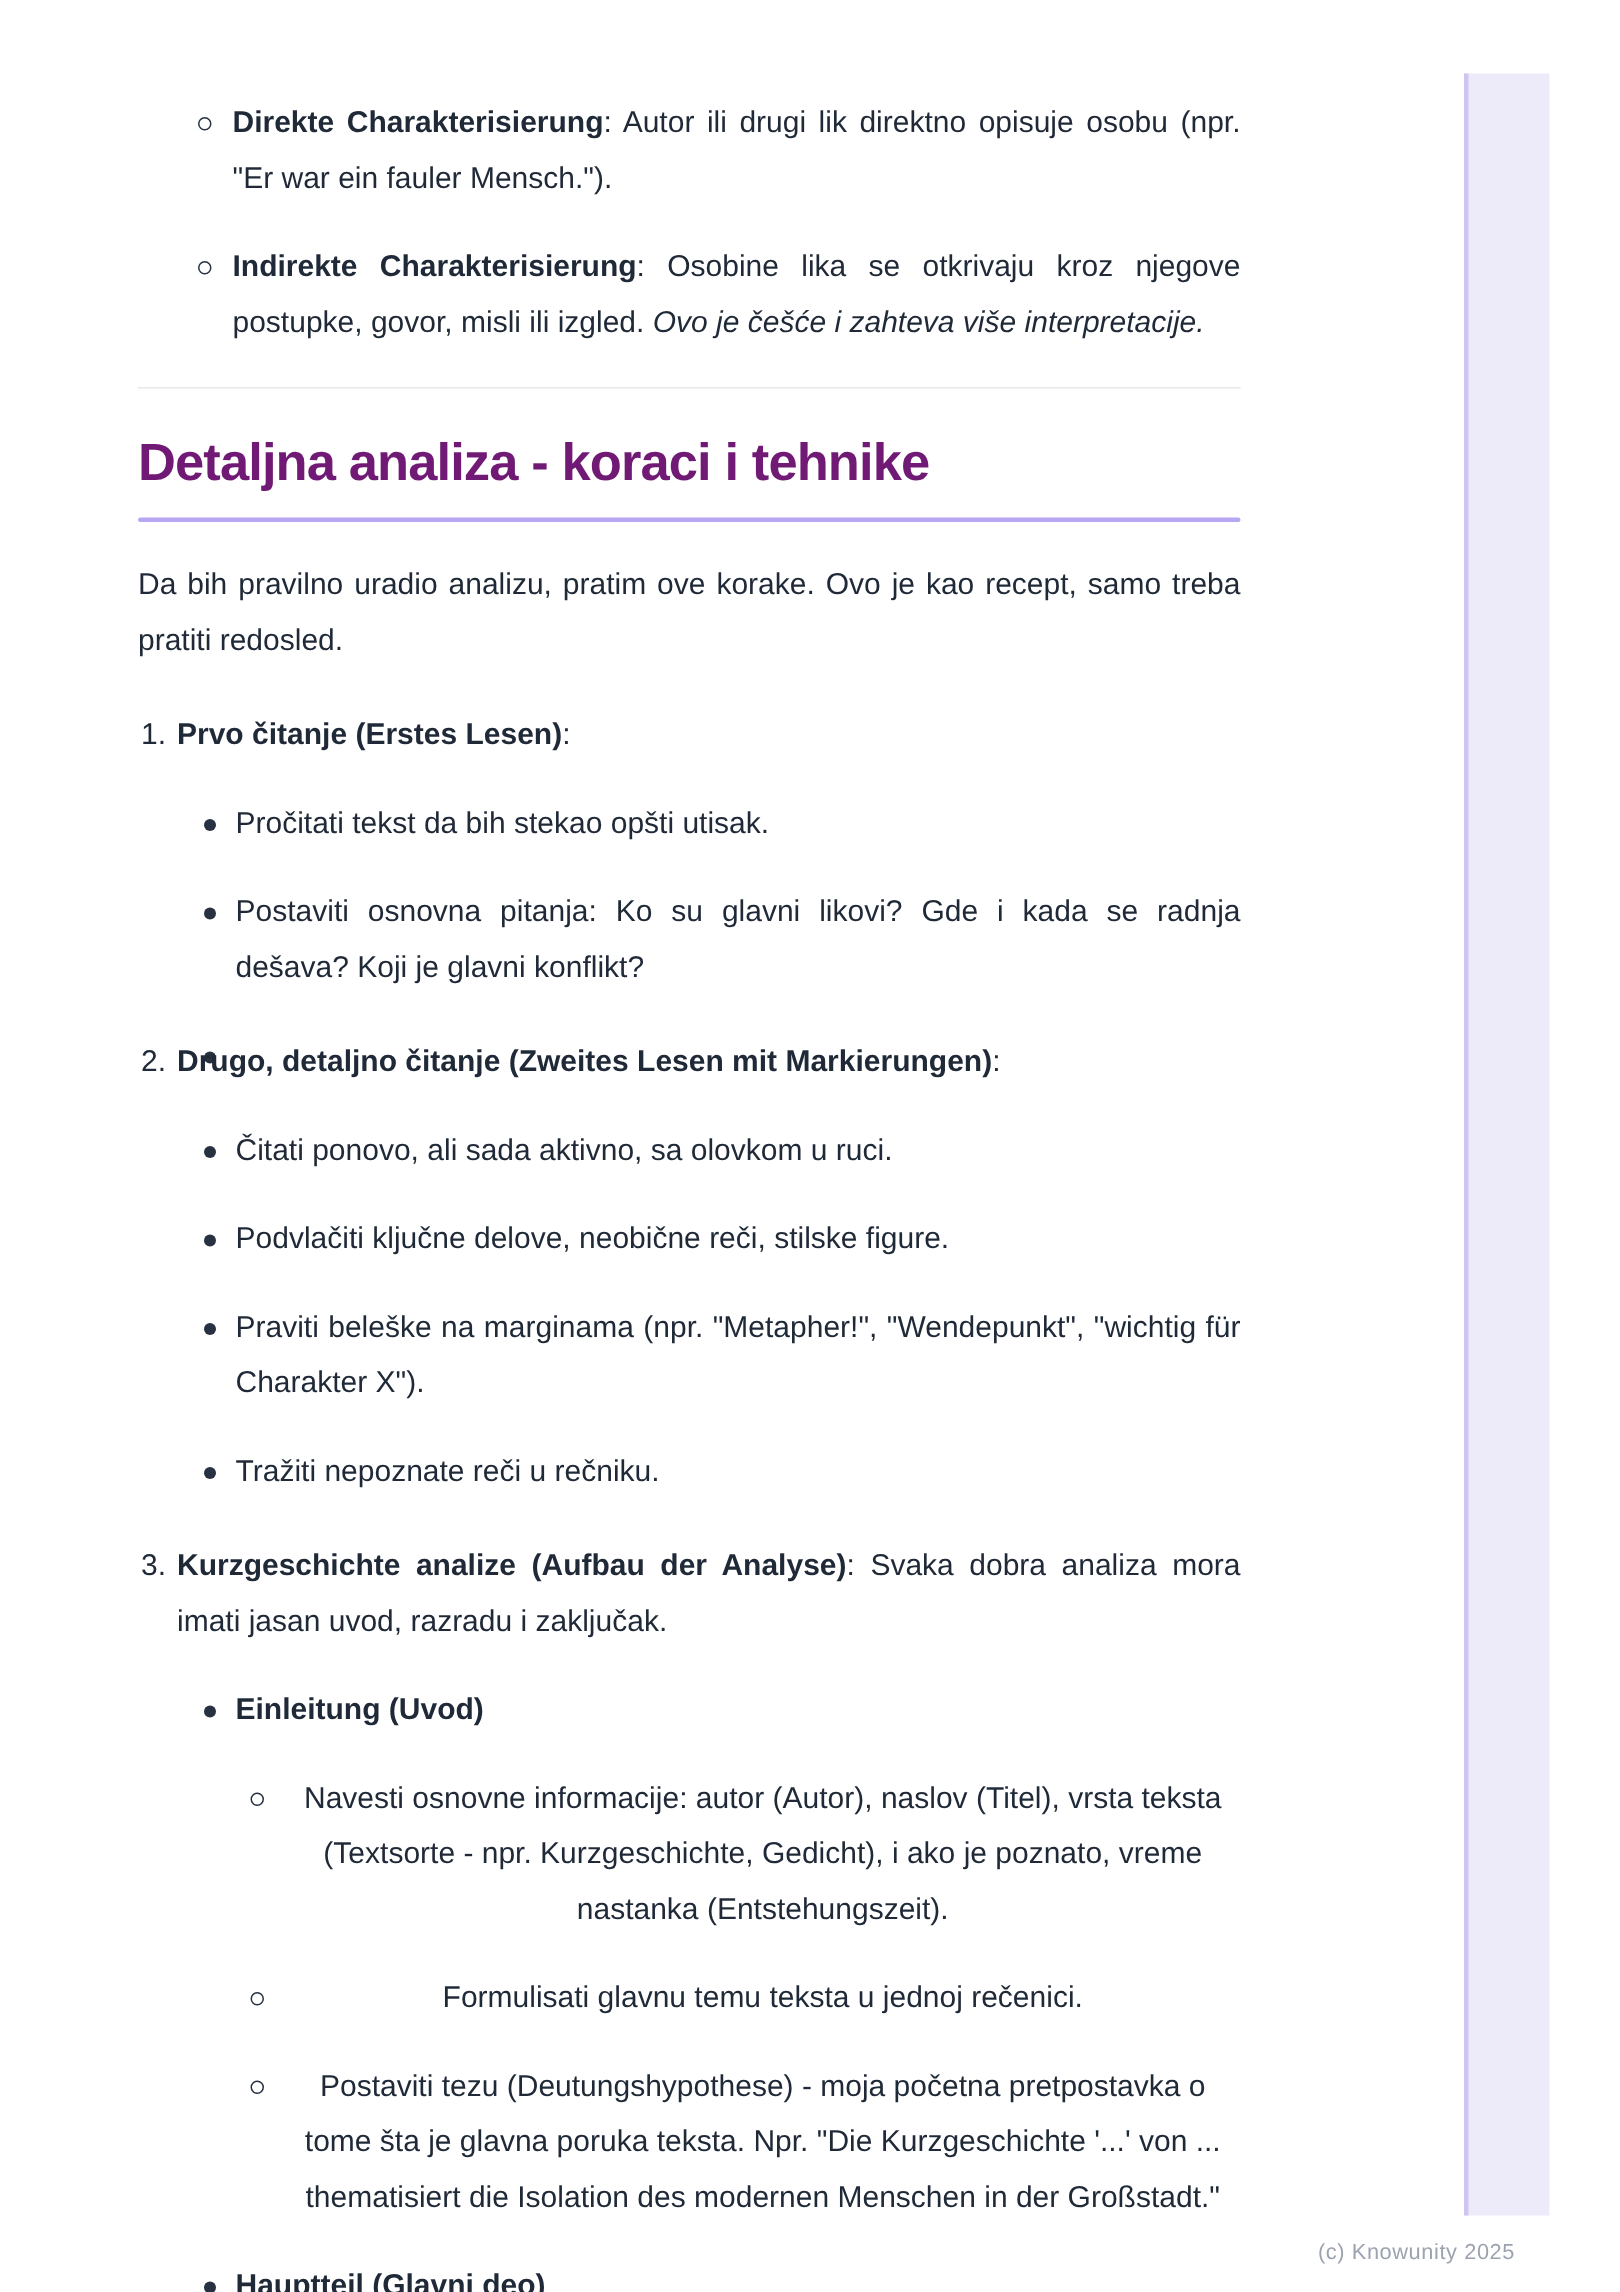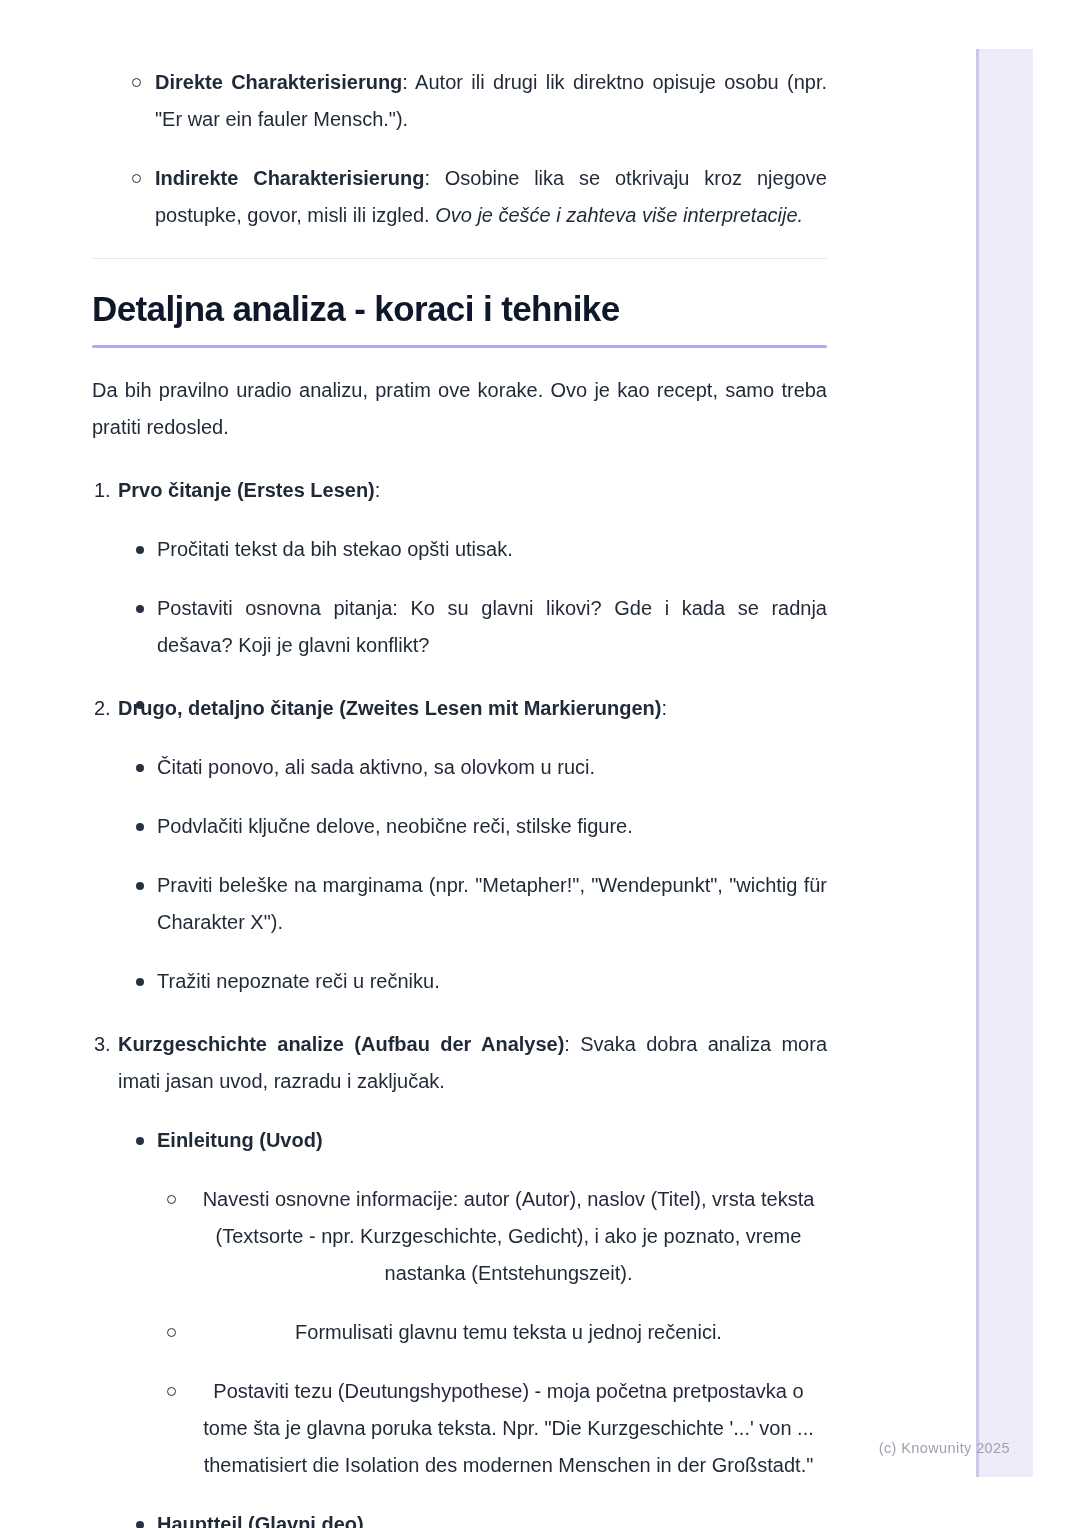--- a/index.html
+++ b/index.html
@@ -13,40 +13,40 @@
     font-size:20px;line-height:37px;
   }
   ul{list-style:none;margin:0;padding:0;}
   .li{position:relative;margin-bottom:12px;text-align:justify;margin-top:22px;}
   .marker{position:absolute;display:block;}
   .marker.circle{width:7px;height:7px;border:1.7px solid #273142;border-radius:50%;left:-23px;top:14px;background:transparent;}
   .marker.disc{width:8px;height:8px;background:#273142;border-radius:50%;left:-21px;top:15px;}
   .intro-list{padding-left:63px;}
   .divider{border:none;border-top:1px solid #e7e8eb;margin:24px 0 0 0;}
   h1.section-title{
-    color:#0f172a;font-size:35px;line-height:44px;font-weight:bold;
+    color:#701a75;font-size:35px;line-height:44px;font-weight:bold;
     letter-spacing:-0.6px;margin:28px 0 0 0;
   }
   .title-underline{height:3px;background:#b7a6f1;border-radius:2px;margin-top:14px;}
   p.lead{margin:24px 0 0 0;text-align:justify;}
   .step{margin-top:26px;padding-left:26px;position:relative;}
   .step-number{position:absolute;left:2px;top:0;}
   .step-head{text-align:justify;}
   .step-head strong{font-weight:bold;}
   ul.bullets{margin-top:12px;padding-left:39px;}
   ul.bullets > .li{margin-bottom:8px;}
   ul.sub-list{margin-top:12px;padding-left:33px;}
   ul.sub-list > .li{margin-bottom:8px;text-align:center;}
   .subsection-title{font-weight:bold;}
   .side-strip{
     position:absolute;left:976px;top:49px;width:57px;height:1428px;
     background:#edeaf9;border-left:3px solid #cfc5f0;box-sizing:border-box;
   }
   .watermark{
-    position:absolute;top:1438px;right:70px;
+    position:absolute;top:1492px;right:70px;
     font-size:14.5px;line-height:20px;color:#9ca3af;letter-spacing:0.4px;
     white-space:nowrap;
   }
   em{font-style:italic;}
   strong{font-weight:bold;}
 </style>
 </head>
 <body>
 
 <div class="side-strip"></div>

